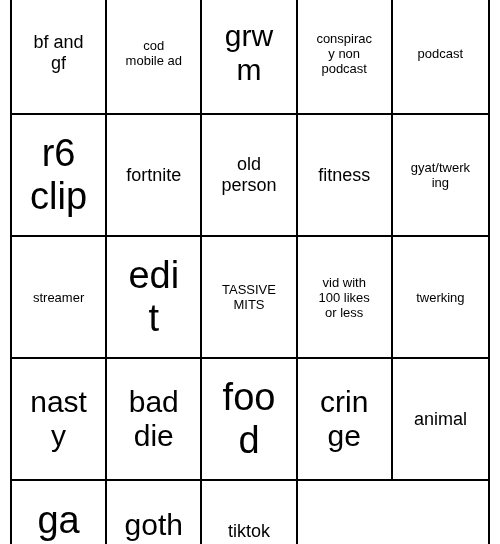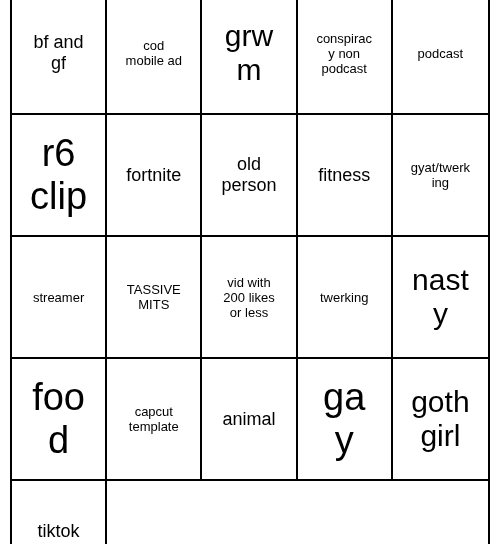--- a/index.html
+++ b/index.html
@@ -128,36 +128,42 @@
       <div class="bingo-cell">
         <span class="text-medium">fitness</span>
       </div>
       <div class="bingo-cell">
         <span class="text-small">gyat/twerking</span>
       </div>
       <div class="bingo-cell">
         <span class="text-small">streamer</span>
       </div>
       <div class="bingo-cell">
+        <span class="text-xlarge">edit</span>
+      </div>
+      <div class="bingo-cell">
         <span class="text-small">TASSIVE MITS</span>
       </div>
       <div class="bingo-cell">
-        <span class="text-small">vid with 200 likes or less</span>
+        <span class="text-small">vid with 100 likes or less</span>
       </div>
       <div class="bingo-cell">
         <span class="text-small">twerking</span>
       </div>
       <div class="bingo-cell">
         <span class="text-large">nasty</span>
       </div>
       <div class="bingo-cell">
+        <span class="text-large">baddie</span>
+      </div>
+      <div class="bingo-cell">
         <span class="text-xlarge">food</span>
       </div>
       <div class="bingo-cell">
-        <span class="text-small">capcut template</span>
+        <span class="text-large">cringe</span>
       </div>
       <div class="bingo-cell">
         <span class="text-medium">animal</span>
       </div>
       <div class="bingo-cell">
         <span class="text-xlarge">gay</span>
       </div>
       <div class="bingo-cell">
         <span class="text-large">goth girl</span>
       </div>

